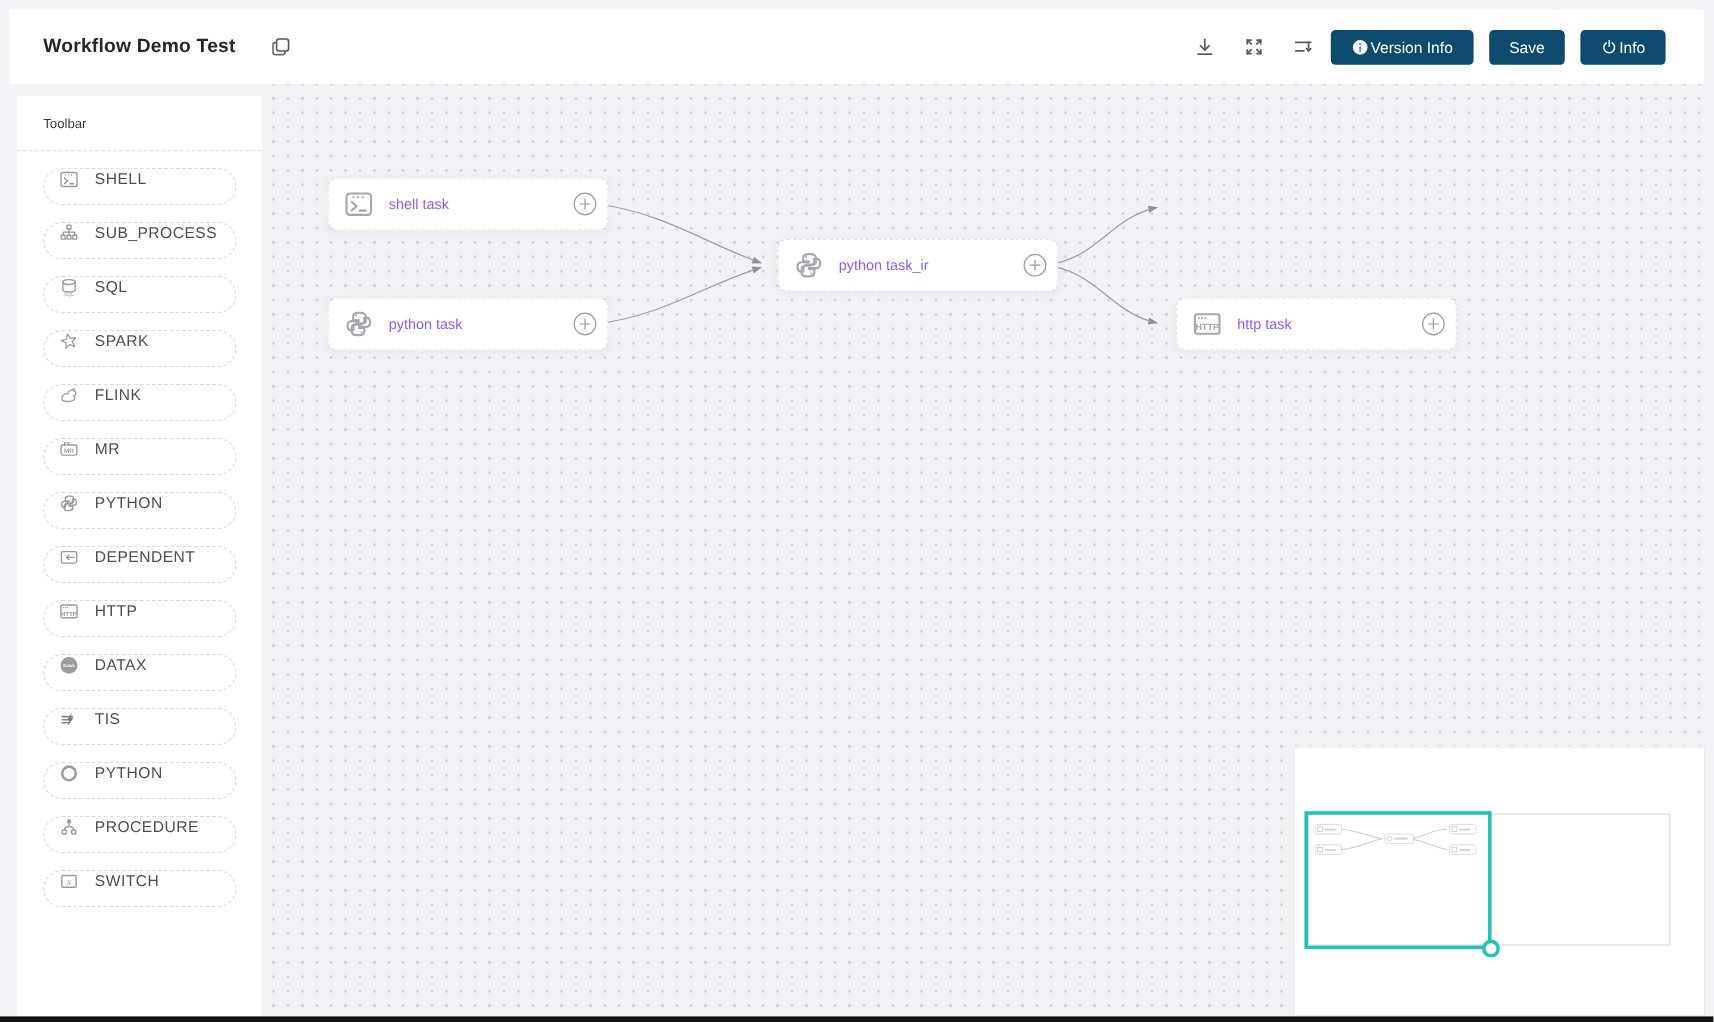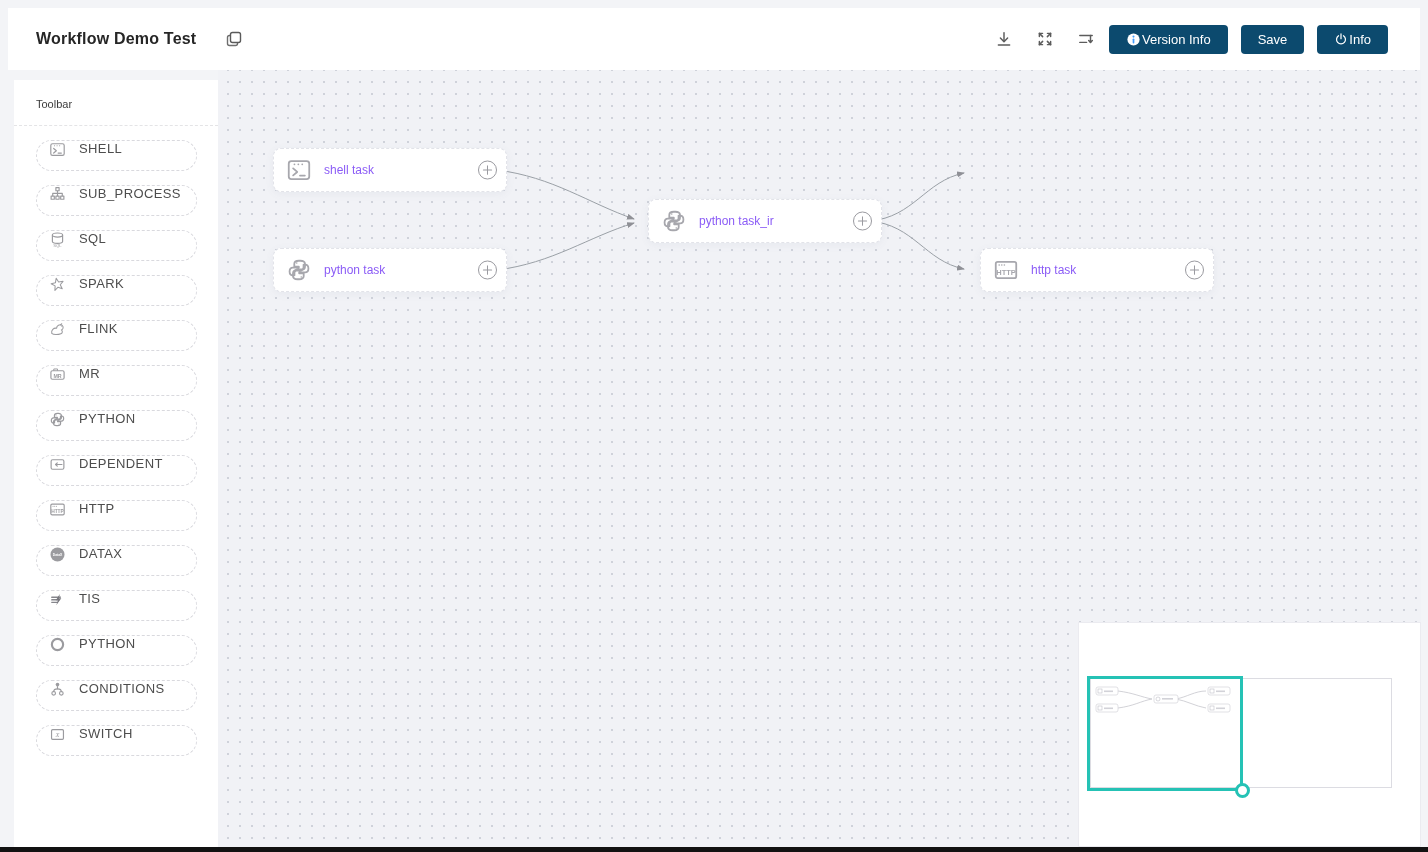--- a/index.html
+++ b/index.html
@@ -348,21 +348,21 @@
   </div>
 
   <div class="tb-item">
     <svg width="17" height="17" viewBox="0 0 16 16" fill="none" stroke="#9b9b9f" stroke-width="1.1" stroke-linecap="round">
       <circle cx="8" cy="3.4" r="1.7" fill="#9b9b9f" stroke="none"></circle>
       <path d="M8 5.2 V7.4"></path>
         <path d="M4.4 10 C4.4 8.4 6 7.4 8 7.4 C10 7.4 11.6 8.4 11.6 10"></path>
       <circle cx="4.4" cy="11.6" r="1.7"></circle>
         <circle cx="11.6" cy="11.6" r="1.7"></circle>
     </svg>
-    <span class="lbl">CONDITIONS</span>
+    <span class="lbl">PROCEDURE</span>
   </div>
 
   <div class="tb-item">
     <svg width="17" height="17" viewBox="0 0 16 16" fill="none" stroke="#9b9b9f" stroke-width="1.1">
       <rect x="2.4" y="3.4" width="11.2" height="9.2" rx="1"></rect>
       <text x="8" y="10.6" text-anchor="middle" font-size="6" font-style="italic" fill="#9b9b9f" stroke="none" font-family="Liberation Serif, serif">X</text>
     </svg>
     <span class="lbl">SWITCH</span>
   </div>
 </div>

